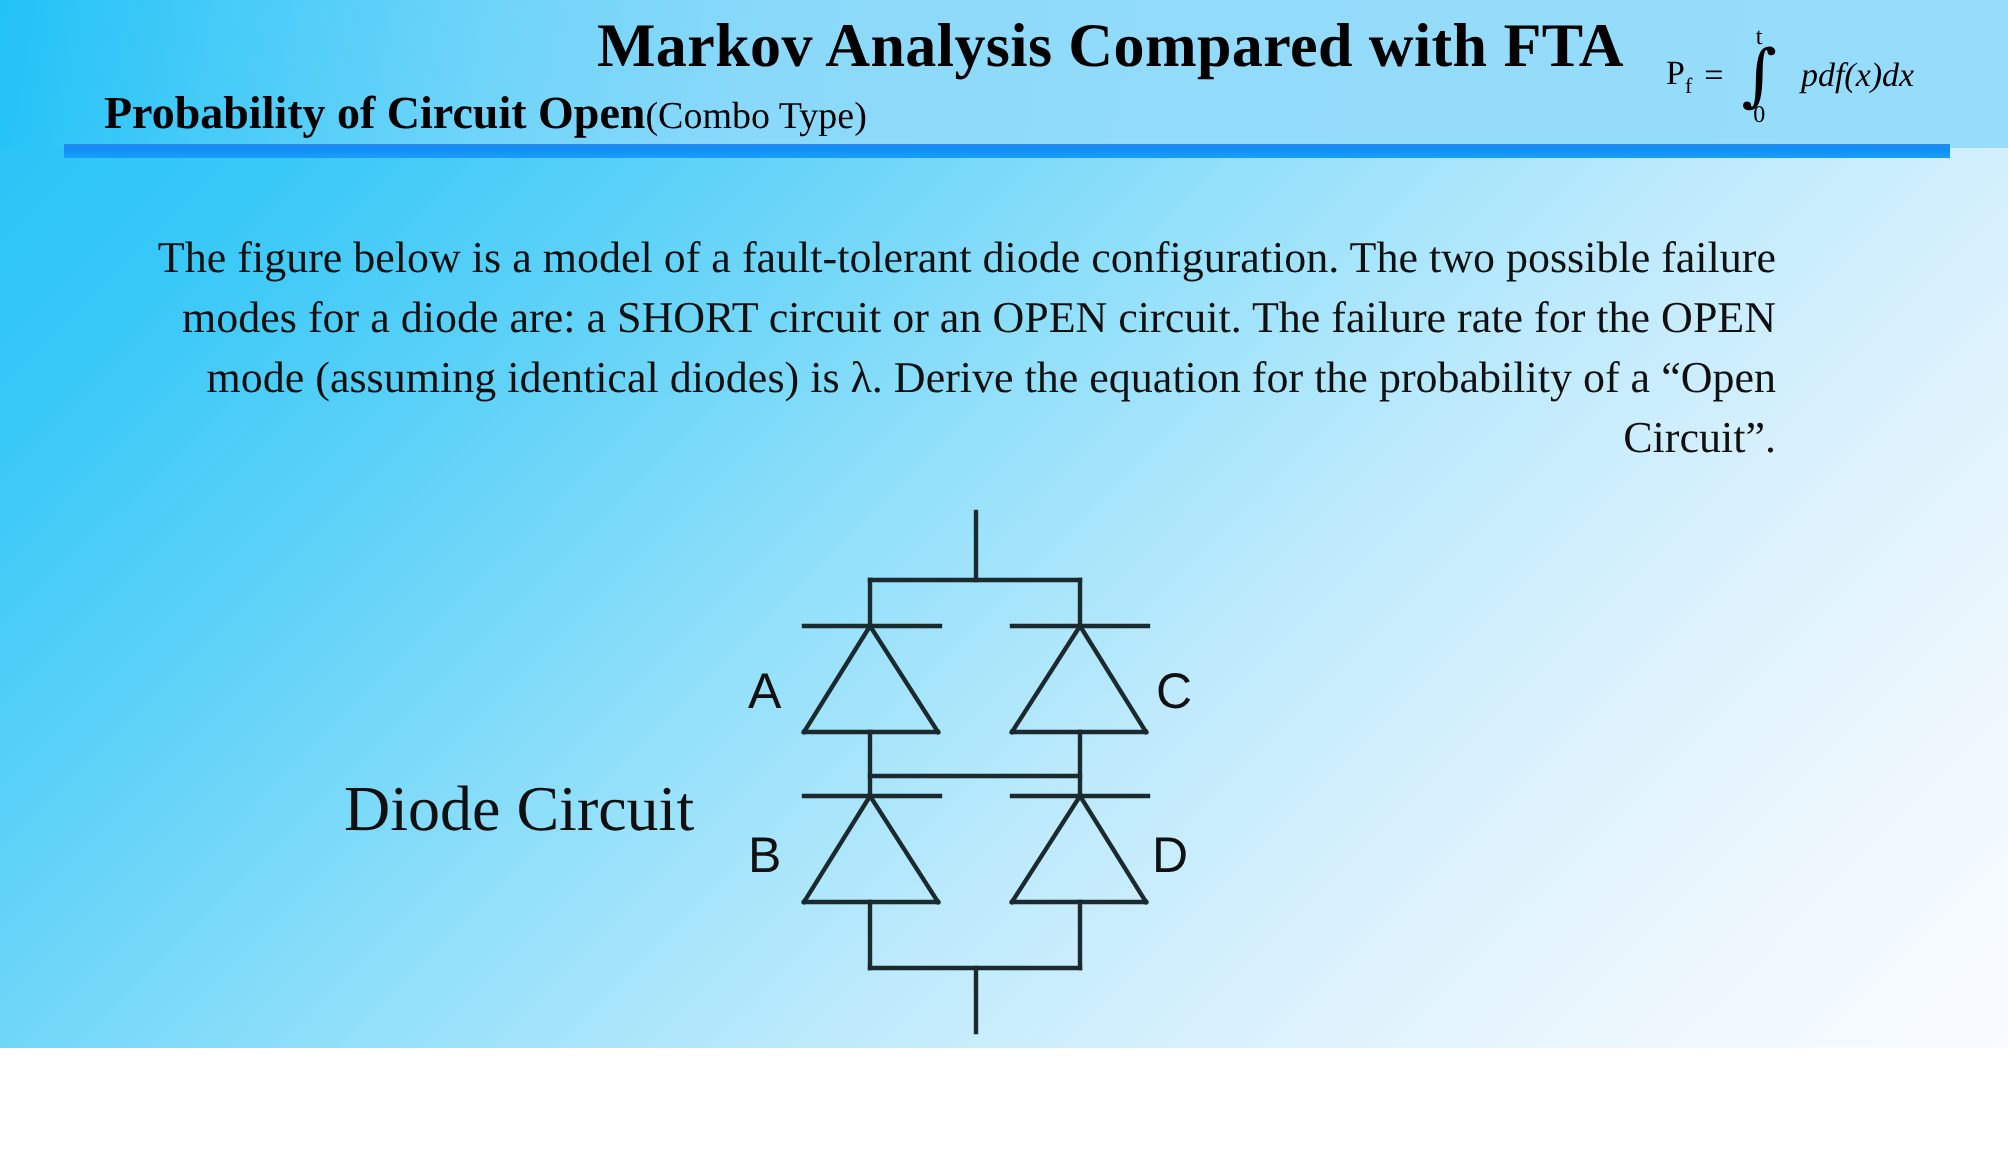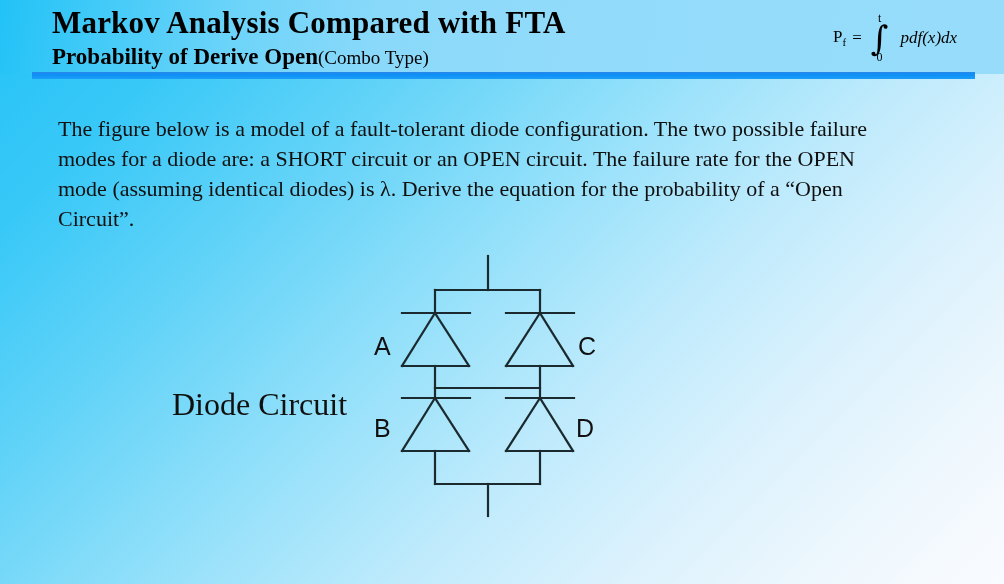--- a/index.html
+++ b/index.html
@@ -9,32 +9,33 @@
   body {
     width: 1004px;
     height: 584px;
     overflow: hidden;
     font-family: "Liberation Serif", serif;
   }
 
   #slide {
     position: relative;
     width: 1004px;
-    height: 584px;
+    height: 524px;
     background: linear-gradient(135deg,
         #25c3f7 0%,
         #37c8f7 14%,
         #63d3f8 30%,
         #93e0fa 46%,
         #bdeafc 61%,
         #d9f1fd 74%,
         #ebf6fd 86%,
         #f5fafe 95%,
         #f8fbff 100%);
     overflow: hidden;
+    text-align: right;
   }
 
   
   #header-band {
     position: absolute;
     left: 0;
     top: 0;
     width: 1004px;
     height: 74px;
     background: linear-gradient(100deg,
@@ -193,21 +194,21 @@
 <body>
 
 <div id="slide">
 
   <div id="header-band"></div>
   <div id="header-rule"></div>
 
   <div id="title-block">
     <div id="main-title">Markov Analysis Compared with FTA</div>
     <div id="subtitle-row">
-      <span id="subtitle">Probability of Derive Open</span>
+      <span id="subtitle">Probability of Circuit Open</span>
       <span id="subtitle-note">(Combo Type)</span>
     </div>
   </div>
 
   <div id="formula">
     <span class="pf">P<sub>f</sub></span>
     <span class="eq">=</span>
     <span class="integral-stack">
       <span class="lim">t</span>
       <span class="int-sign">∫</span>

